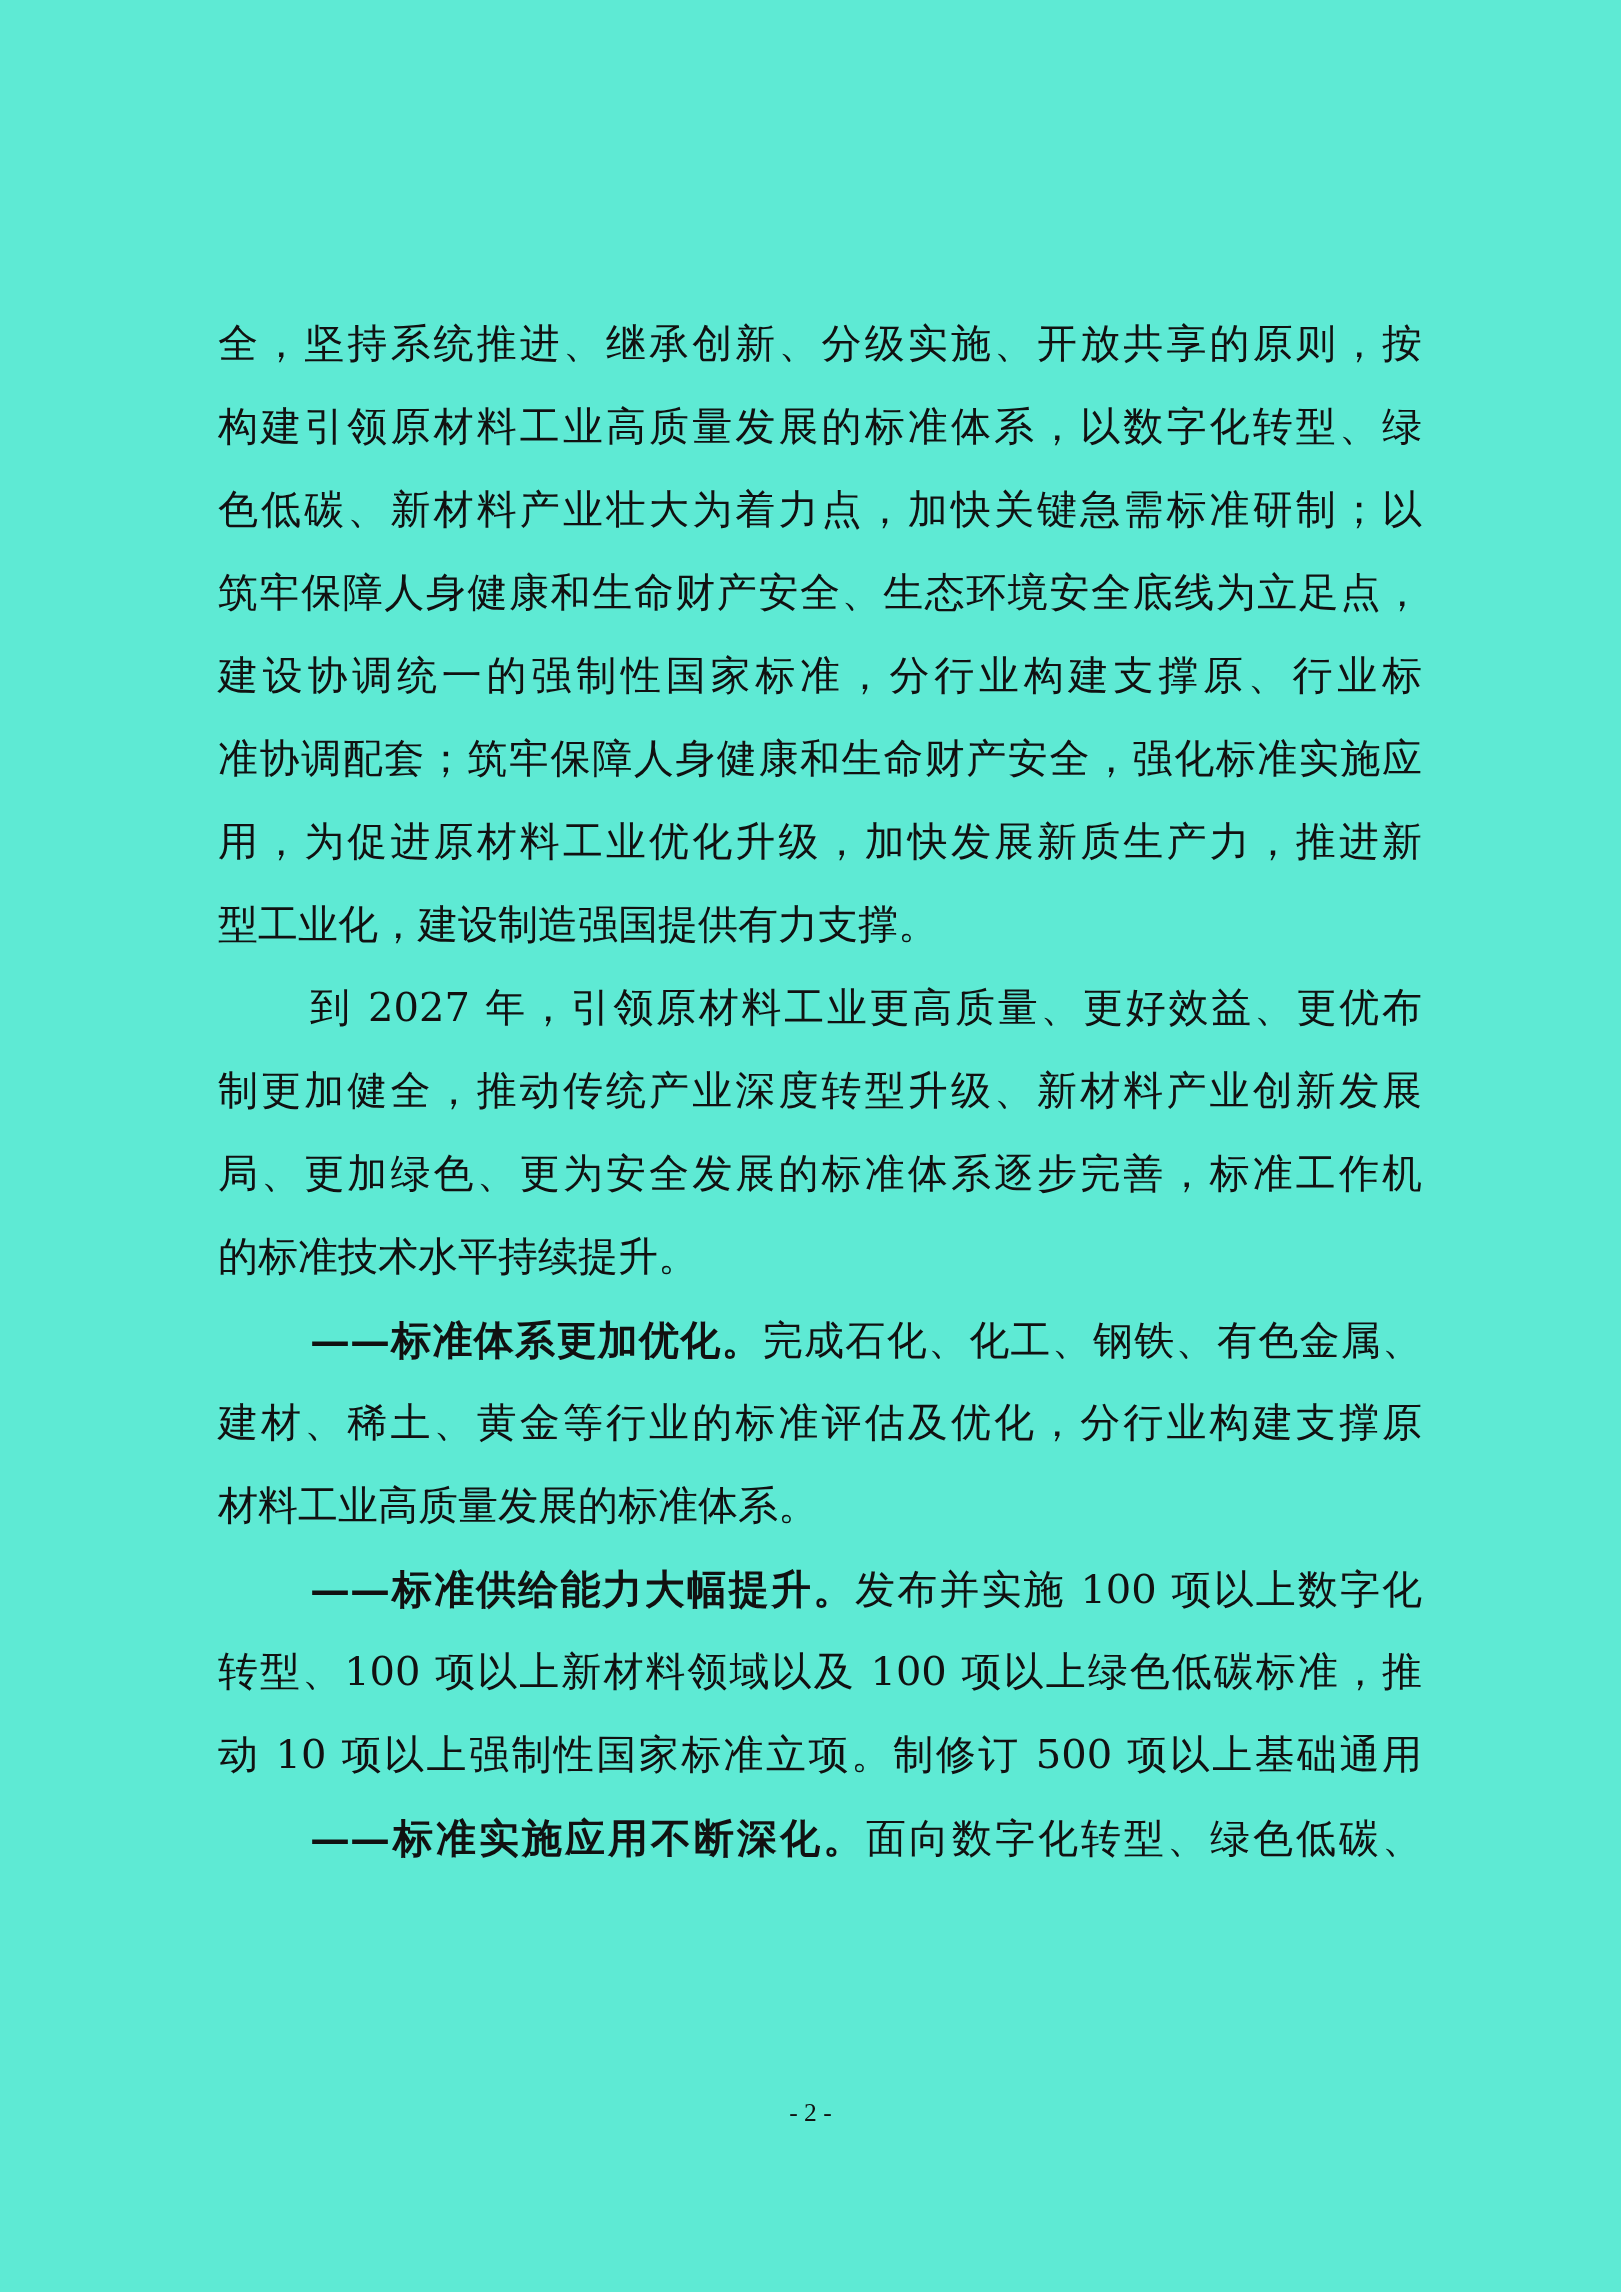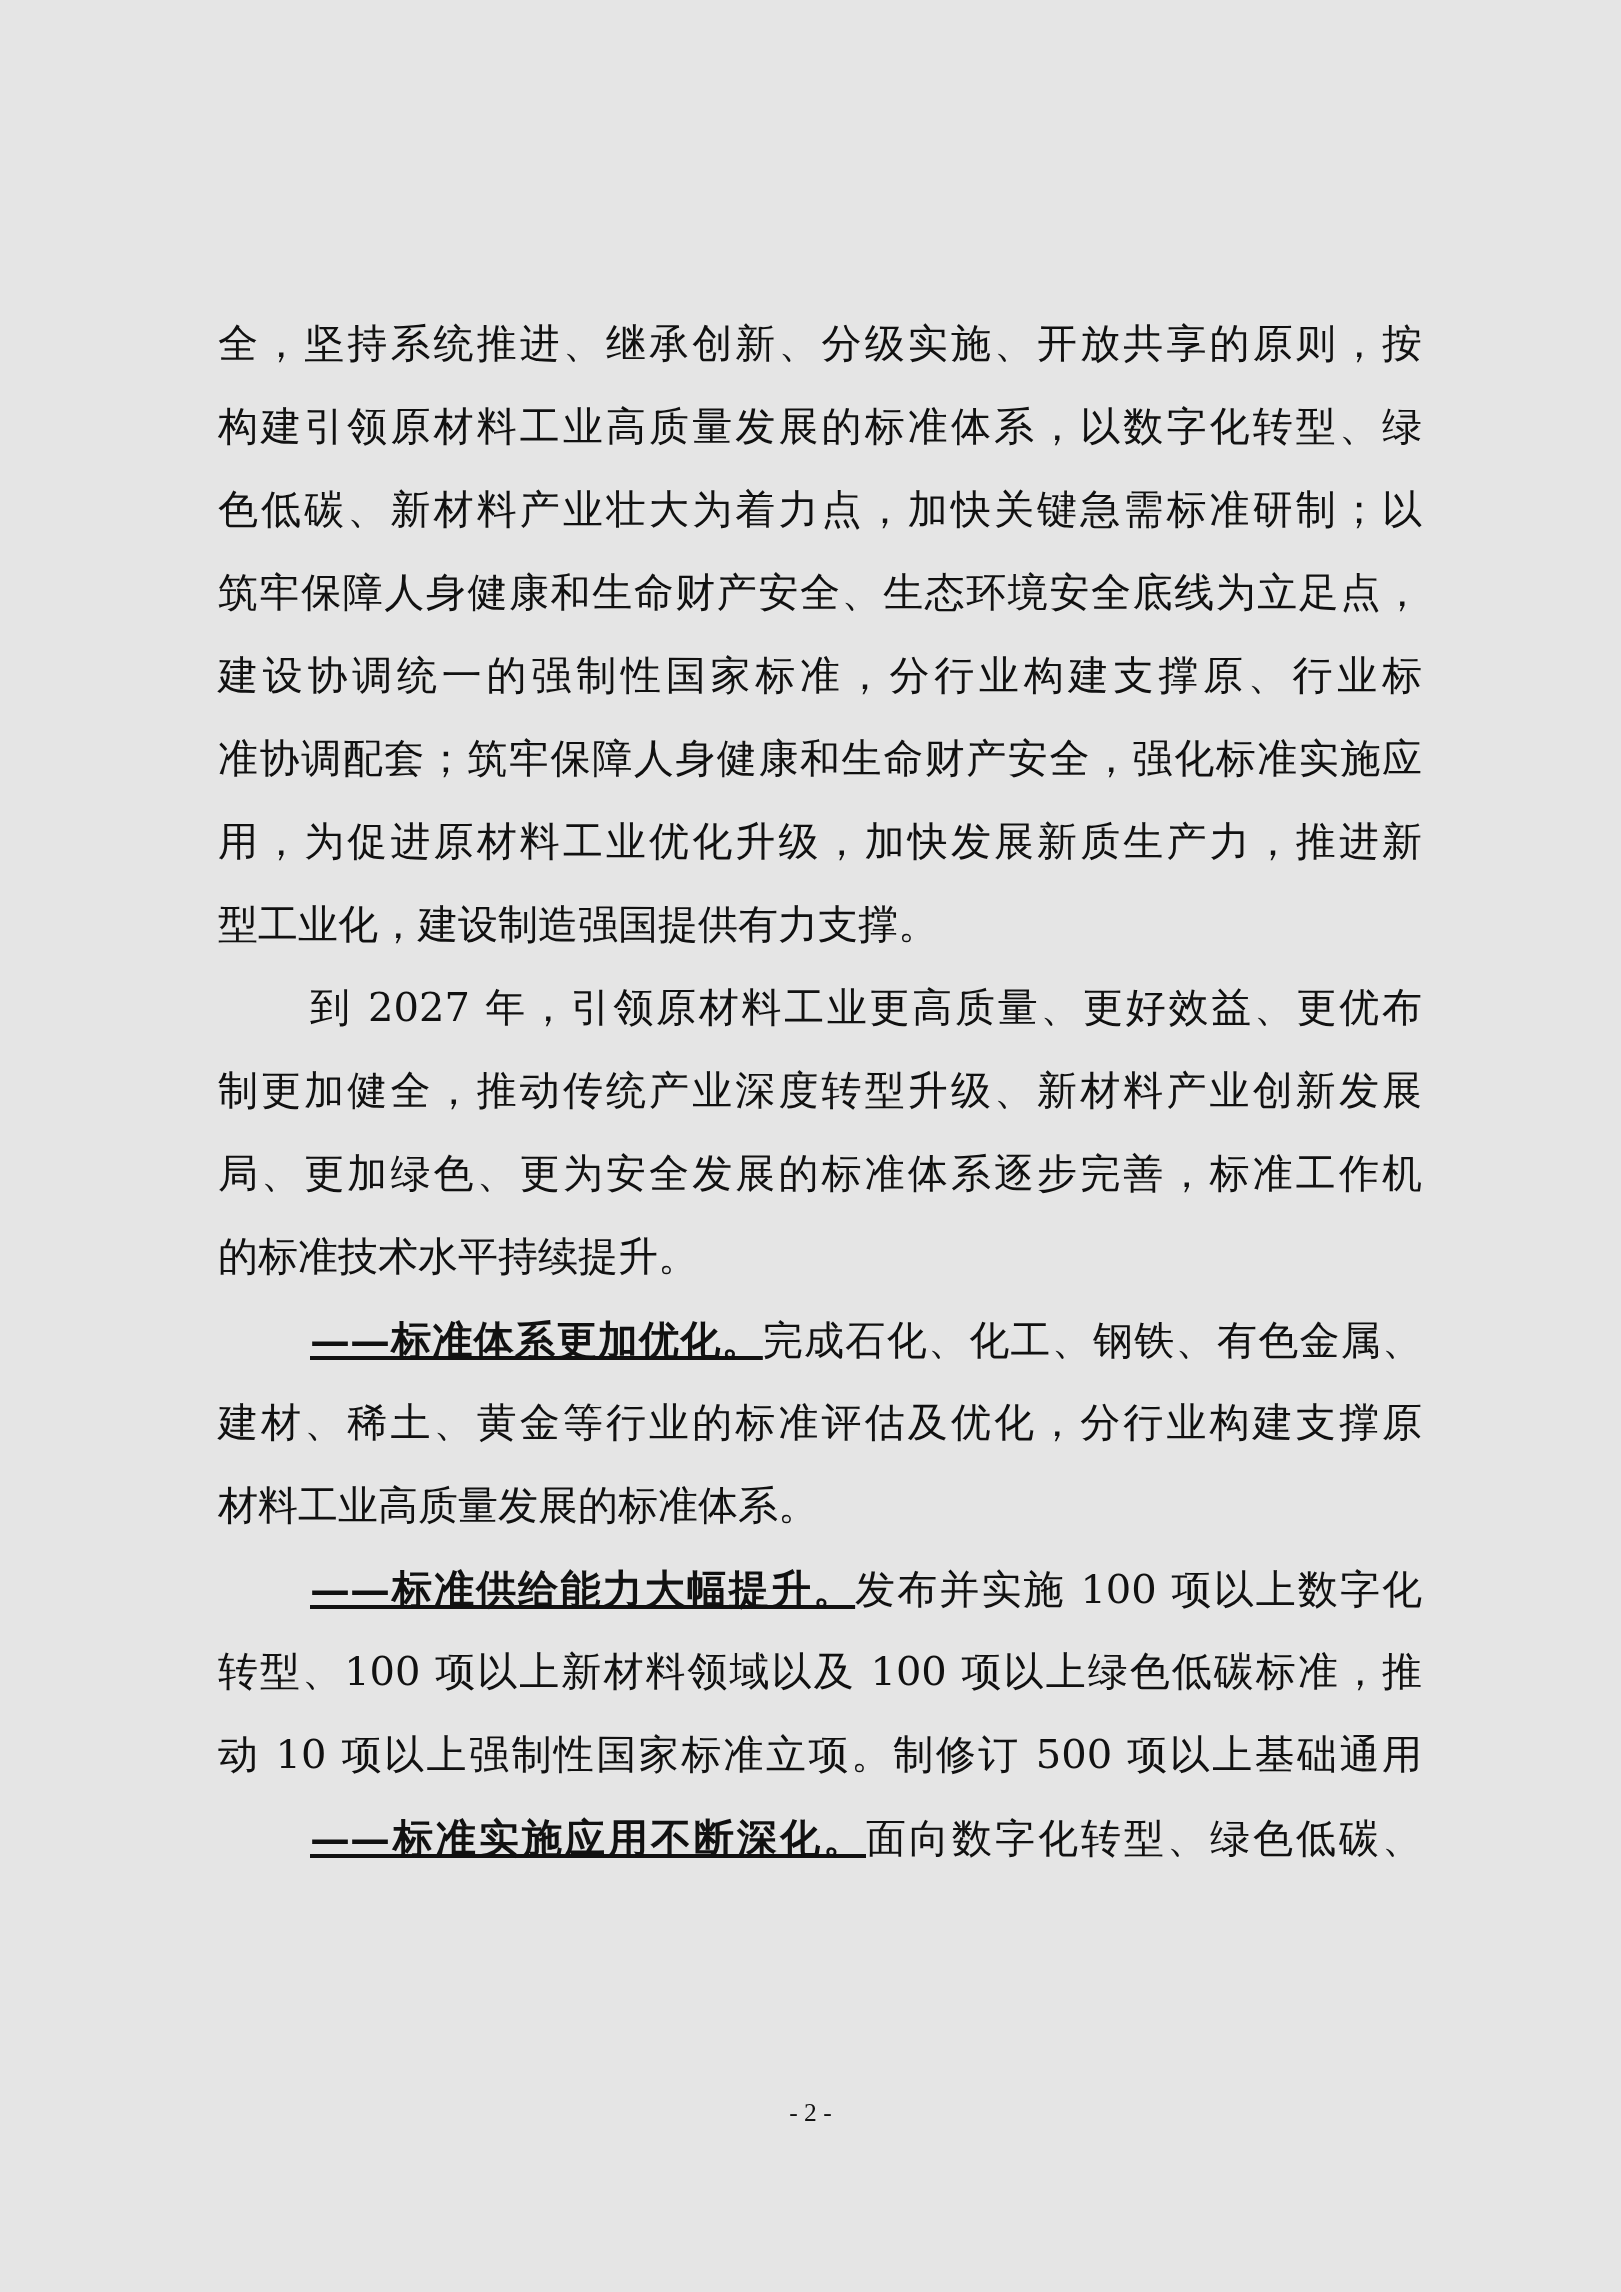--- a/index.html
+++ b/index.html
@@ -13,21 +13,21 @@
       position: relative;
       overflow: hidden;
       font-family: "DejaVu Serif", "Liberation Serif", serif;
       color: #111111;
     }
     .page {
       position: absolute;
       left: 0; top: 0;
       width: 1621px;
       height: 2293px;
-      background: #e5e5e5;
+      background: #5eead4;
     }
     .text-block {
       position: absolute;
       left: 218px;
       top: 312px;
       width: 1204px;
     }
     .line {
       height: 83px;
       line-height: 63px;
@@ -39,21 +39,20 @@
       letter-spacing: 0;
     }
     .line.last {
       text-align-last: left;
     }
     .line.indent {
       padding-left: 92px;
     }
     .line .bold {
       font-weight: bold;
-      text-decoration: underline;
     }
     .page-number {
       position: absolute;
       left: 0;
       width: 1621px;
       top: 2098px;
       text-align: center;
       font-family: "Liberation Serif", serif;
       font-size: 25.5px;
       color: #111;

